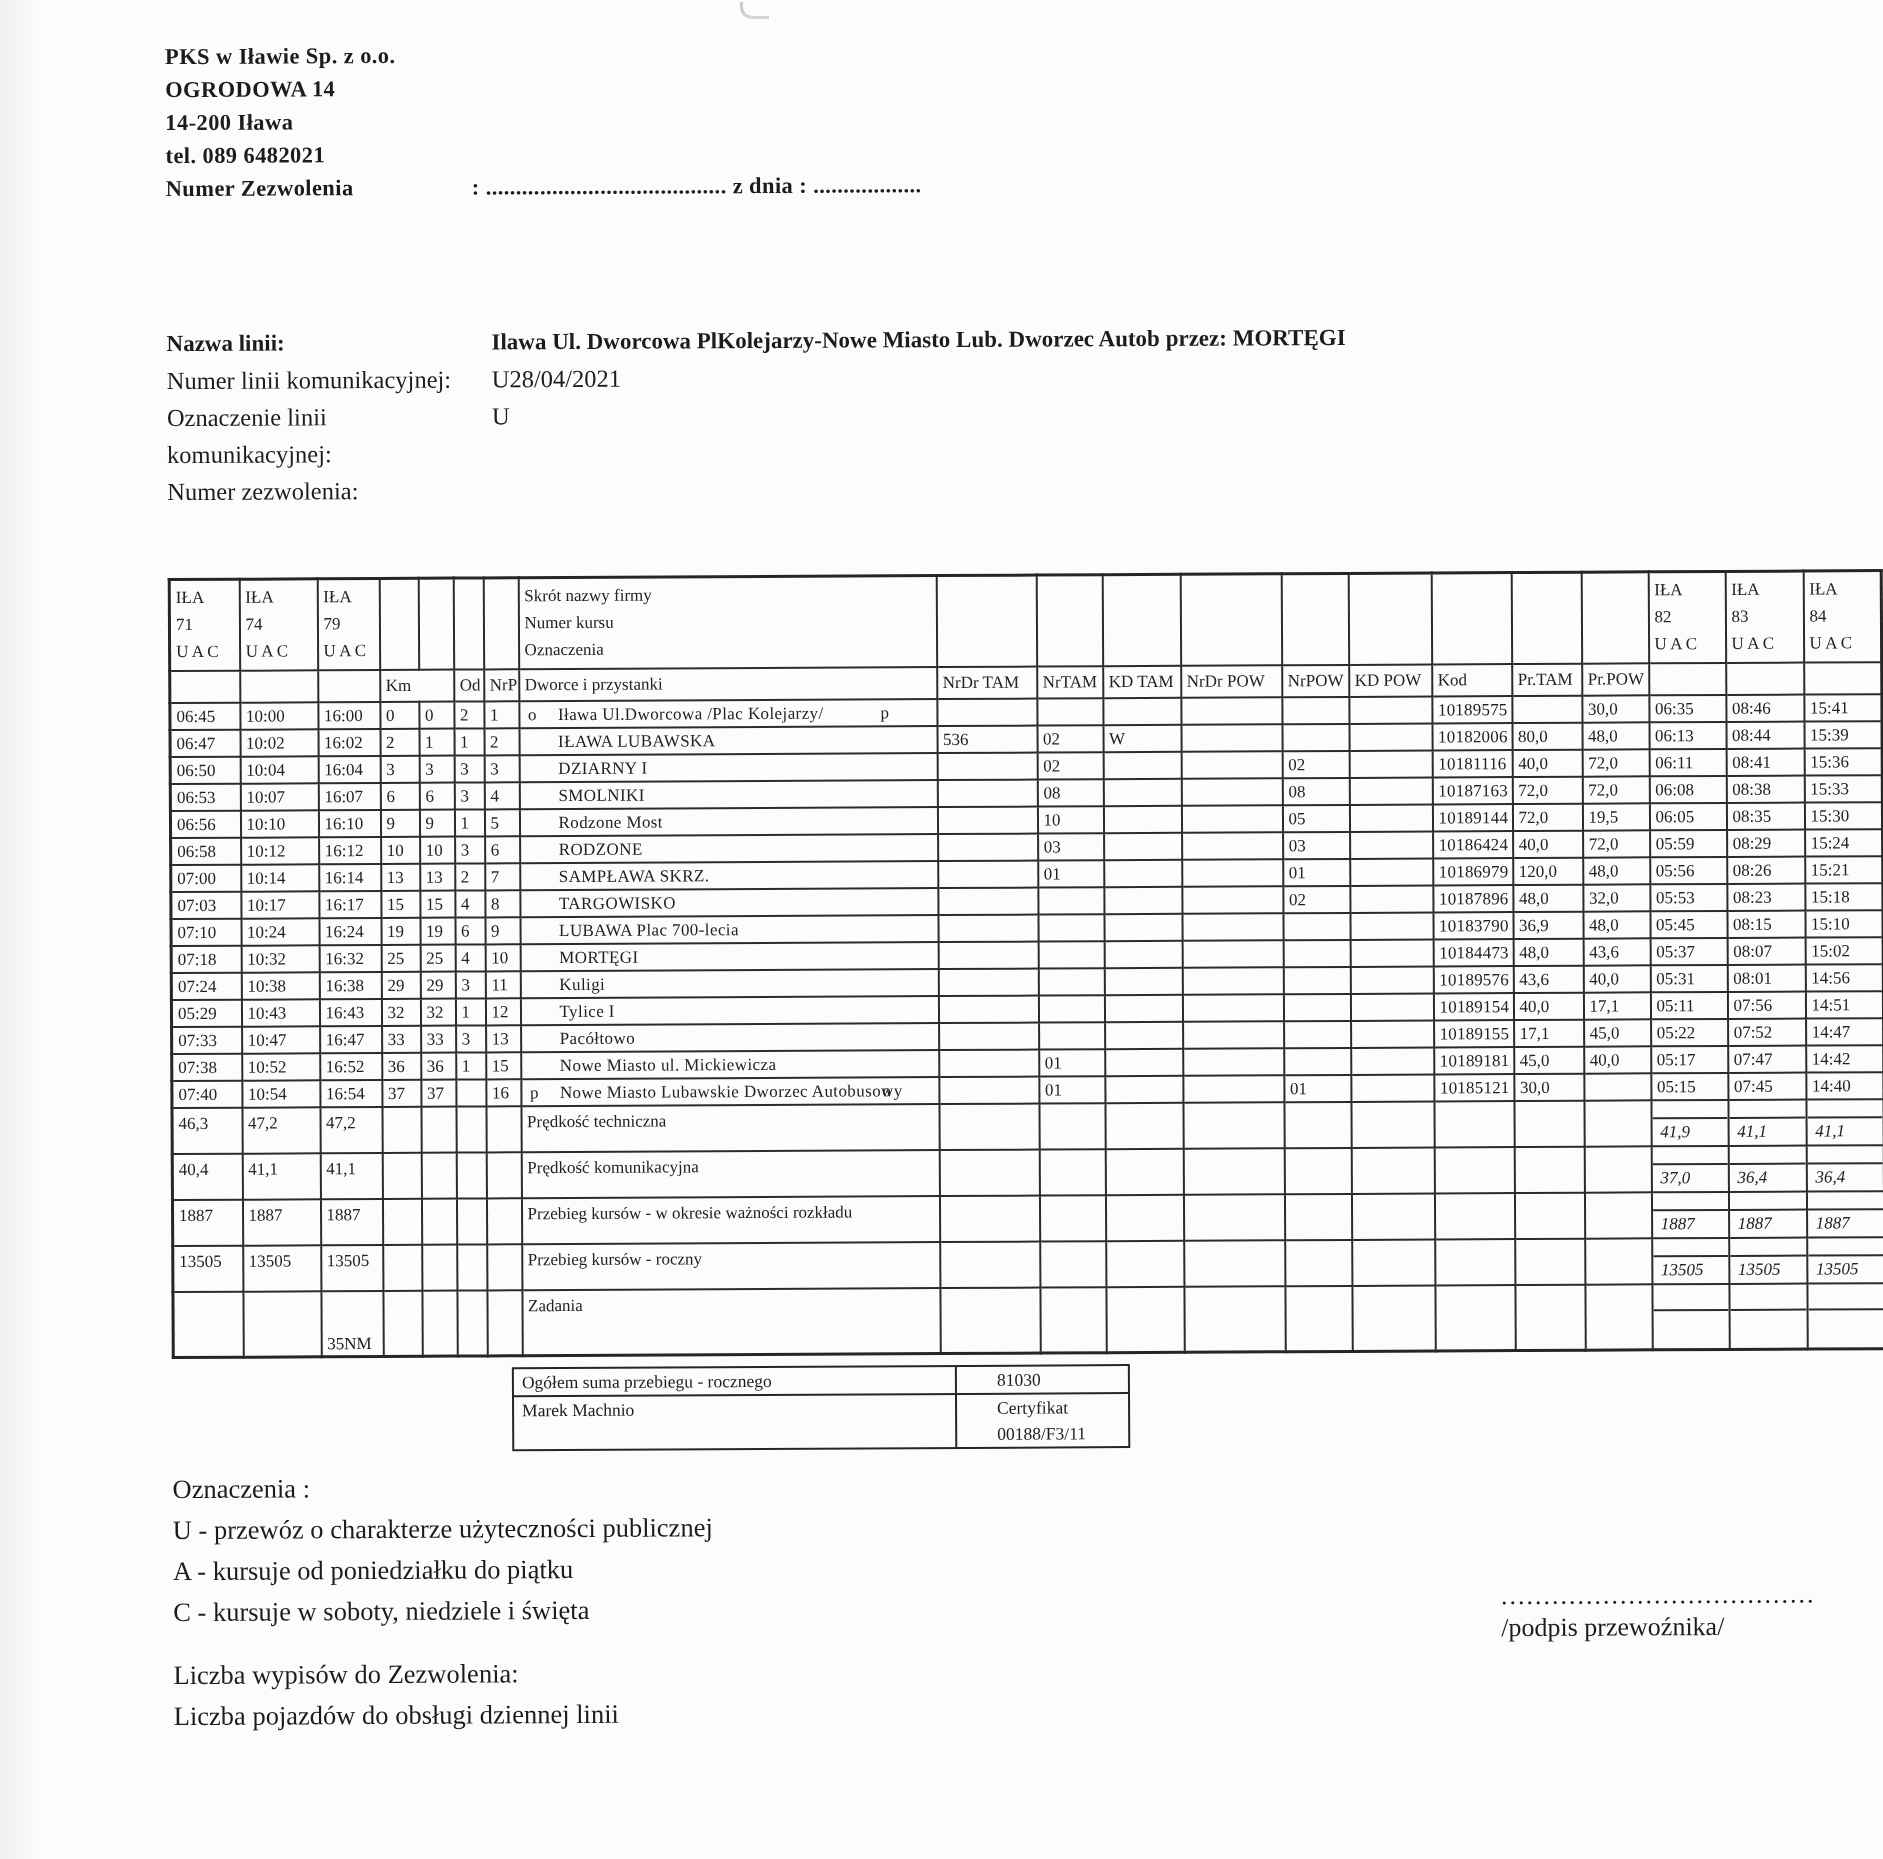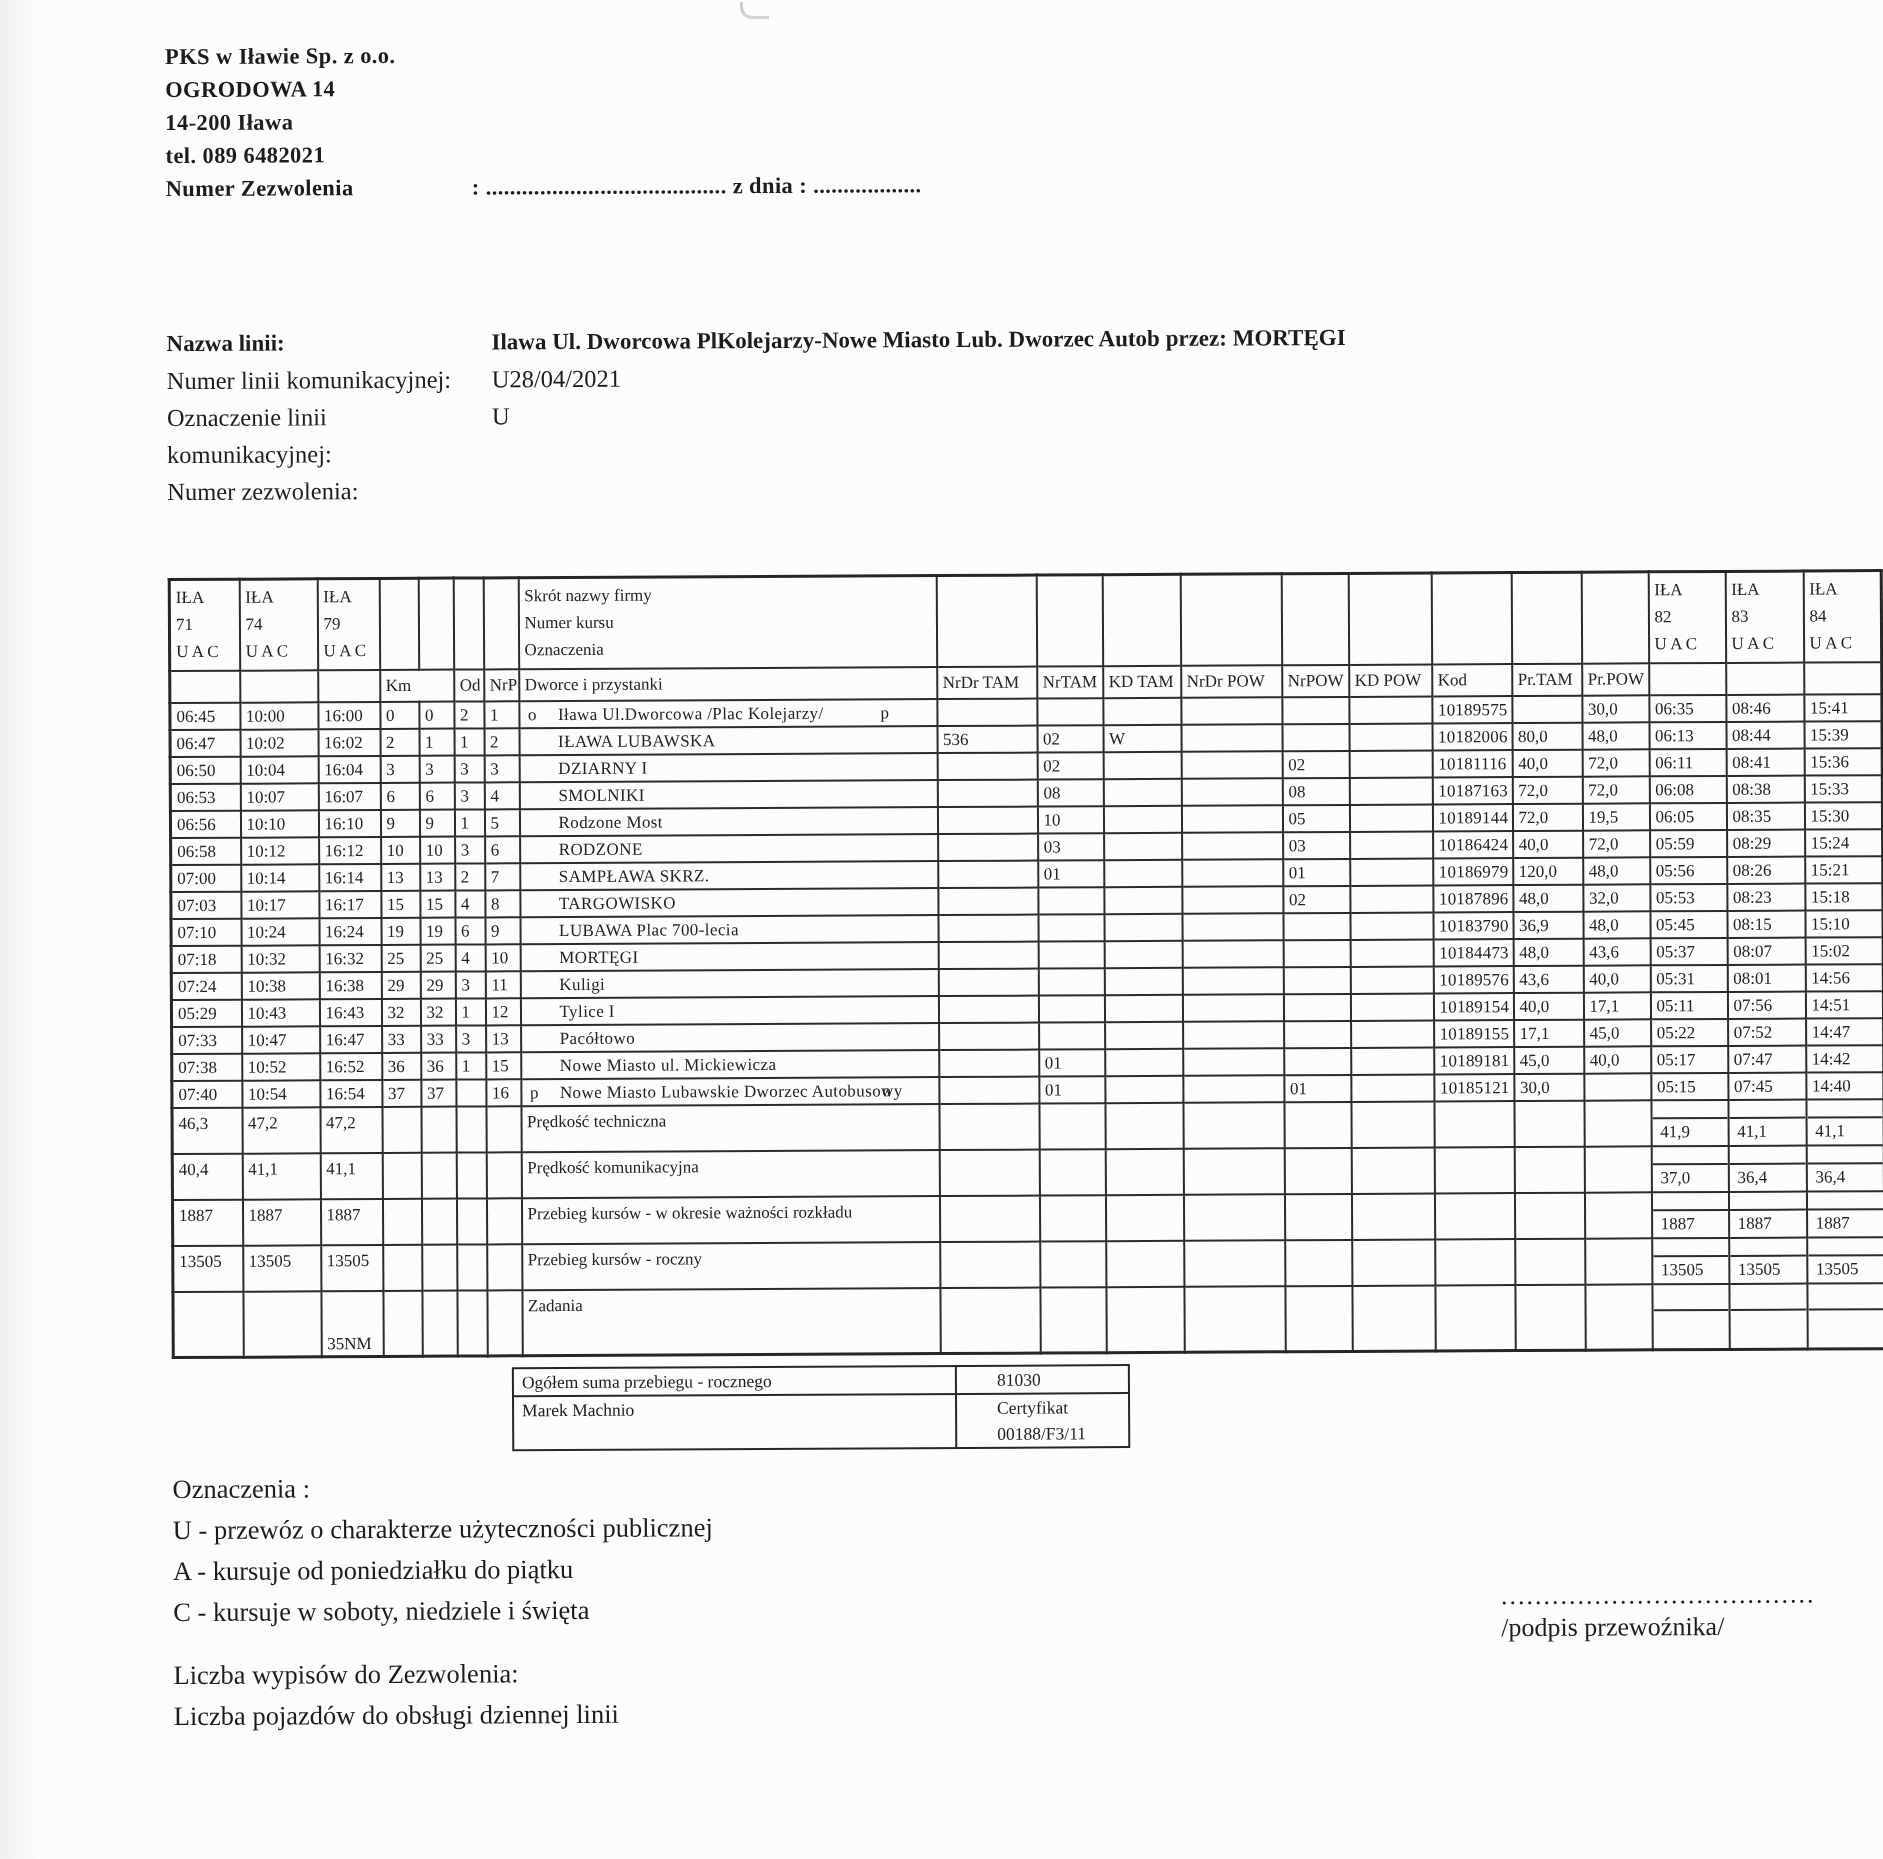--- a/index.html
+++ b/index.html
@@ -54,21 +54,21 @@
   td.c-ac{text-align:center;}
   td.c-kod{text-align:left;padding-left:3px;padding-right:2px;font-size:16.5px;letter-spacing:0.2px;}
   td.c-rt{text-align:center;padding:0 2px;}
   
   tr.sum{height:44px;}
   tr.sum.tall{height:65px;}
   tr.sum td{vertical-align:top;padding-top:4px;}
   td.sv{text-align:left;padding-left:6px;}
   td.slabel{font-size:17.5px;padding-left:6px;}
   td.svz{vertical-align:bottom !important;padding-bottom:3px;}
-  td.rstag{padding:0 !important;}
+  td.rstag{padding:0 !important;font-style:italic;}
   td.rstag .gap{height:16px;}
   tr.sum.tall td.rstag .gap{height:24px;}
   td.rstag .val{border-top:2px solid #2b2b2b;padding:2px 0 0 8px;min-height:24px;}
   
   .totals{
     margin:10px 0 0 340px;width:614px;border:2px solid #262626;
     font-size:17.5px;
   }
   .t-row{display:flex;line-height:26px;}
   .t-row + .t-row{border-top:2px solid #262626;}

